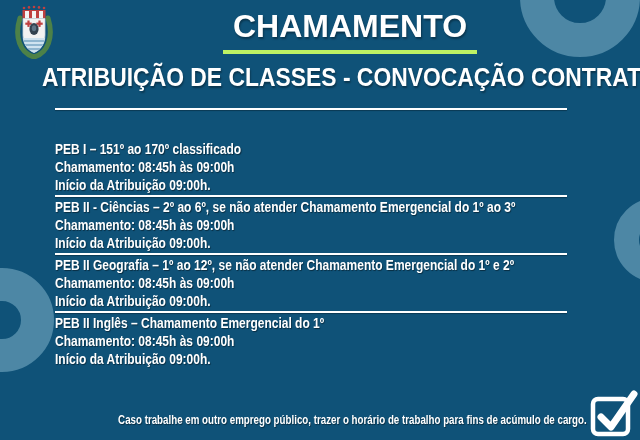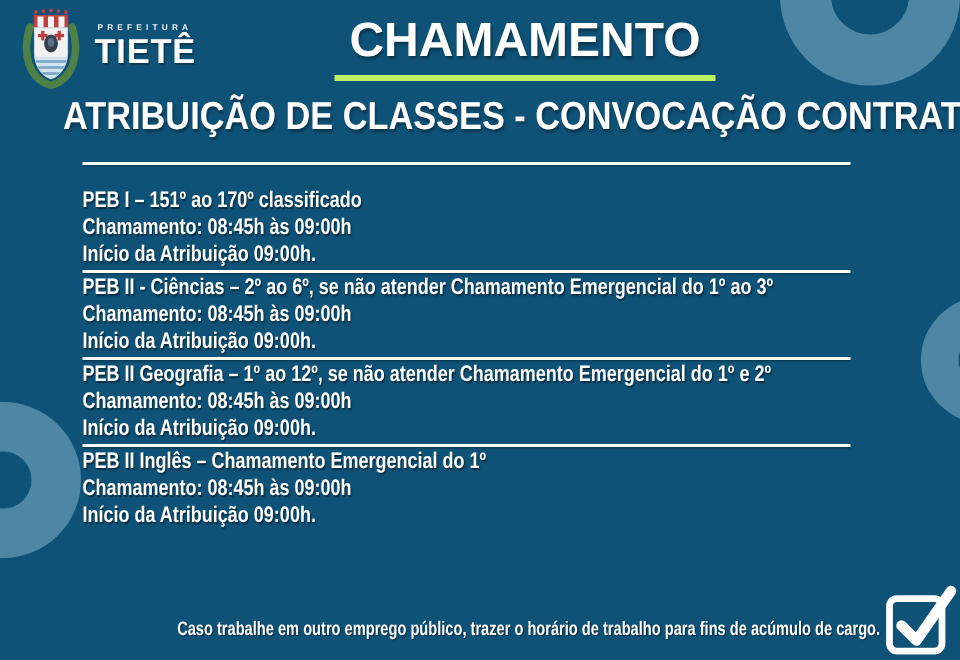--- a/index.html
+++ b/index.html
@@ -43,21 +43,21 @@
   }
 
   
   .content { position:absolute; left:55px; top:107px; right:0; }
   .line {
     font-size:15px; font-weight:bold; line-height:18px; white-space:nowrap;
     transform:scaleX(0.8); transform-origin:0 50%;
     text-shadow:1px 1px 1px rgba(0,0,0,0.45);
   }
   .divider { width:512px; height:2px; background:#ffffff; margin:1px 0; box-shadow:0 1px 1px rgba(0,0,0,0.3); }
-  .block-peb1 { margin-top:15px; }
+  .block-peb1 { margin-top:30px; }
 
   
   .footer-note-wrap { position:absolute; left:40px; right:16px; top:410px; text-align:left; }
   .footer-note {
     display:inline-block; font-size:13px; font-weight:bold; white-space:nowrap;
     transform:scaleX(0.75); transform-origin:50% 50%;
     text-shadow:1px 1px 1px rgba(0,0,0,0.45);
   }
   .checkbox { position:absolute; left:588px; top:384px; width:50px; height:54px; }
 </style>
@@ -100,24 +100,20 @@
       <g fill="#bf4040">
         <rect x="17.4" y="15.5" width="2.2" height="6.4"></rect>
         <rect x="15.3" y="17.6" width="6.4" height="2.2"></rect>
         <rect x="28.4" y="15.5" width="2.2" height="6.4"></rect>
         <rect x="26.3" y="17.6" width="6.4" height="2.2"></rect>
       </g>
 
       <ellipse cx="24" cy="24" rx="4.6" ry="6" fill="#33424f"></ellipse>
       <ellipse cx="24" cy="23.2" rx="2.2" ry="3" fill="#5d7486"></ellipse>
     </svg>
-    <div class="logo-text">
-      <div class="org-top">PREFEITURA</div>
-      <div class="org-name">TIETÊ</div>
-    </div>
   </div>
 
   <div class="title-wrap">
     <h1 class="page-title">CHAMAMENTO</h1>
   </div>
   <div class="subtitle-wrap">
     <div class="subtitle">ATRIBUIÇÃO DE CLASSES - CONVOCAÇÃO CONTRATO</div>
   </div>
 
   <div class="content">

